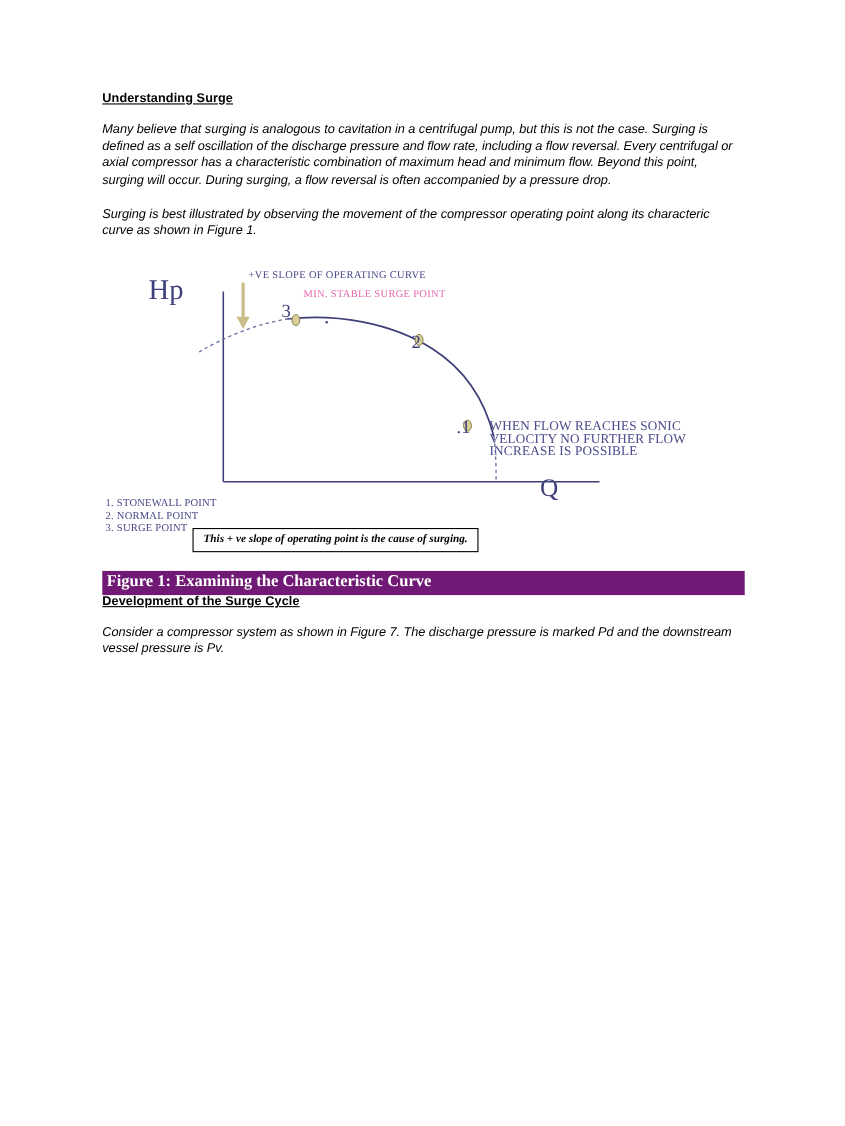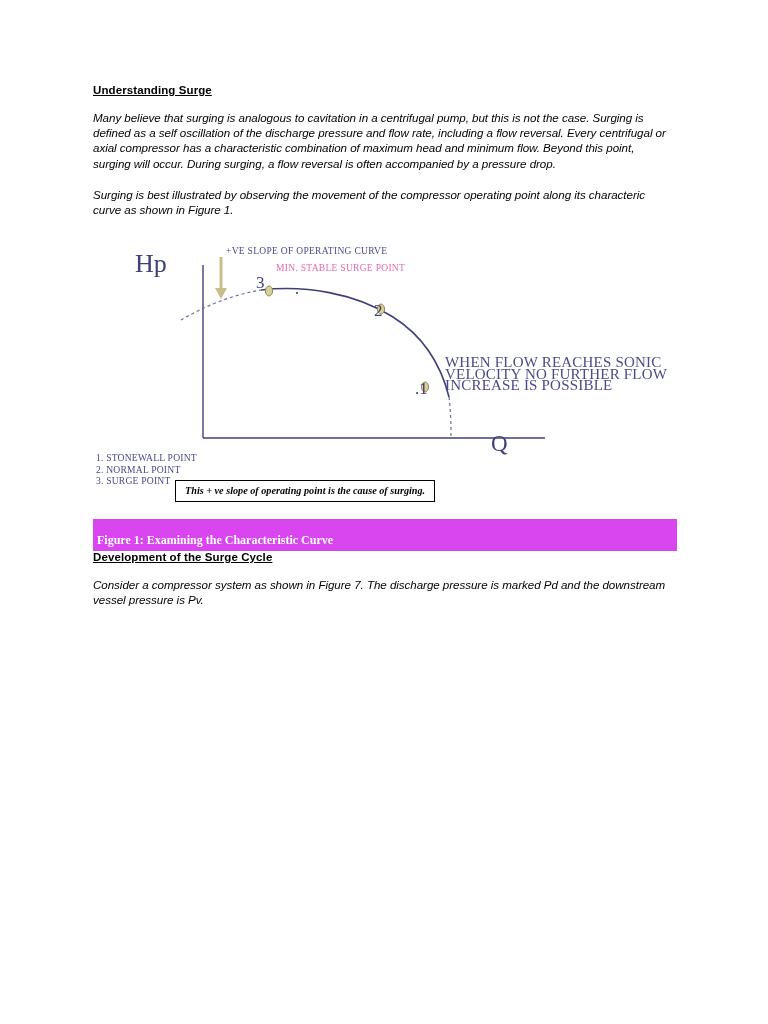--- a/index.html
+++ b/index.html
@@ -91,22 +91,22 @@
   }
   .lbl-minstable {
     left: 183px;
     top: 28px;
     font-size: 9.5px;
     color: #e36ab0;
     letter-spacing: 0.3px;
   }
   .lbl-sonic {
     left: 352px;
-    top: 122px;
-    font-size: 15px;
+    top: 147px;
+    font-size: 12px;
     color: #4a4a8a;
     line-height: 11.5px;
     letter-spacing: 0.2px;
   }
   .pt-num {
     position: absolute;
     font-family: "Liberation Serif", serif;
     color: #3f3f7a;
     font-size: 17px;
   }
@@ -134,26 +134,26 @@
     font-family: "Liberation Serif", serif;
     font-style: italic;
     font-weight: bold;
     font-size: 10.2px;
     color: #000;
     white-space: nowrap;
     text-align: right;
   }
   .fig-caption {
     margin-top: 4px;
-    background: #d946ef;
+    background: #701a75;
     color: #ffffff;
     font-family: "Liberation Serif", serif;
     font-weight: bold;
-    font-size: 12px;
-    padding: 14px 4px 3px 4px;
+    font-size: 15px;
+    padding: 2px 4px 3px 4px;
     width: 576px;
   }
   .section-title-2 {
     margin-top: 22px;
   }
 </style>
 </head>
 <body>
 
 <div class="page">

